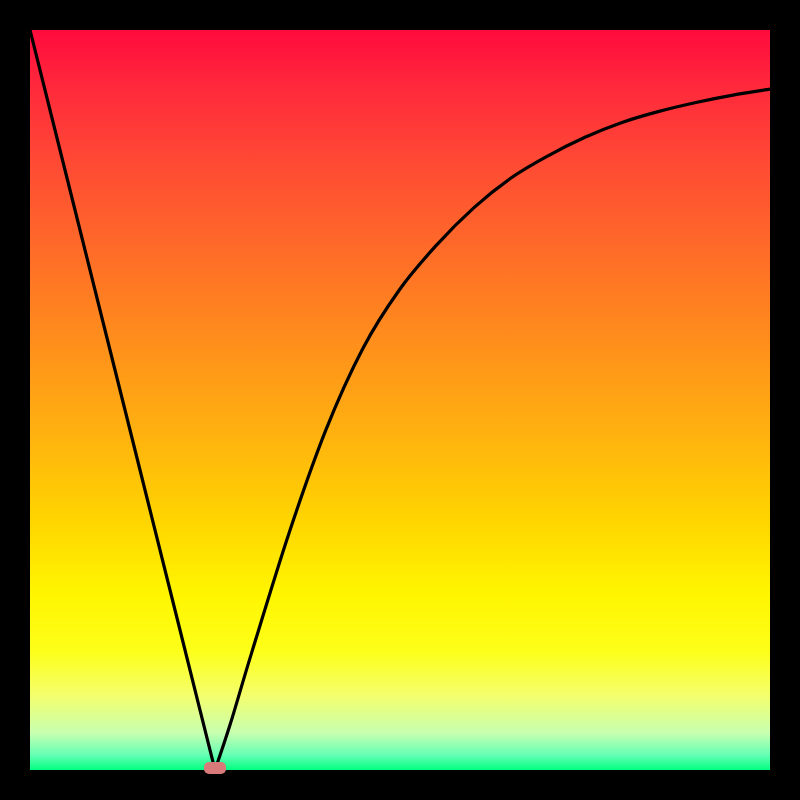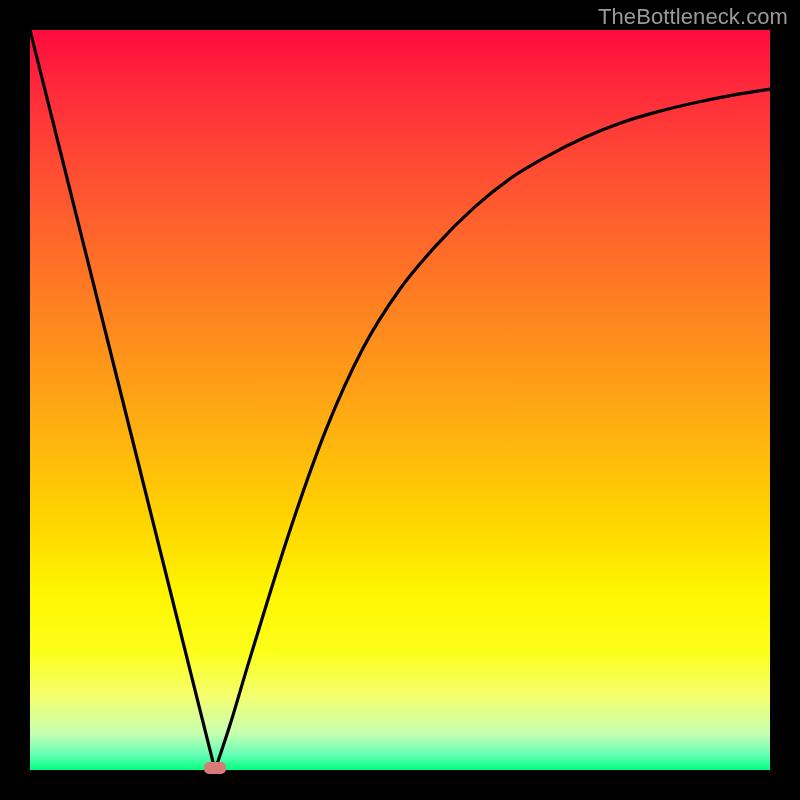--- a/index.html
+++ b/index.html
@@ -65,21 +65,20 @@
     width: 22px;
     height: 12px;
     border-radius: 5px;
   }
 </style>
 </head>
 <body>
 
 <div class="frame">
 
-  <div class="attribution">TheBottleneck.com</div>
 
   <div class="plot-area">
     <div class="gradient-bg"></div>
 
     <svg class="curve" viewBox="0 0 740 740" preserveAspectRatio="none">
       <path id="curve-path" d="M 0.0 0.0 L 37.0 148.0 L 74.0 296.0 L 111.0 444.0 L 148.0 592.0 L 170.2 680.8 L 185.0 740.0 C 187.5 732.6 193.6 715.3 199.8 695.6 C 206.0 675.9 212.1 653.7 222.0 621.6 C 231.9 589.5 246.7 540.2 259.0 503.2 C 271.3 466.2 283.7 430.4 296.0 399.6 C 308.3 368.8 320.7 341.6 333.0 318.2 C 345.3 294.8 357.7 276.3 370.0 259.0 C 382.3 241.7 394.7 228.2 407.0 214.6 C 419.3 201.0 431.7 188.7 444.0 177.6 C 456.3 166.5 468.7 156.6 481.0 148.0 C 493.3 139.4 505.7 132.6 518.0 125.8 C 530.3 119.0 542.7 112.9 555.0 107.3 C 567.3 101.8 579.7 96.8 592.0 92.5 C 604.3 88.2 616.7 84.7 629.0 81.4 C 641.3 78.1 653.7 75.2 666.0 72.5 C 678.3 69.8 690.7 67.3 703.0 65.1 C 715.3 62.9 733.8 60.2 740.0 59.2" fill="none" stroke="#000" stroke-width="3.2" stroke-linejoin="round" stroke-linecap="round"></path>
     </svg>
 
     <div id="min-marker" class="marker" style="left: 174px; top: 732px; background: rgb(217, 122, 122);"></div>
   </div>

